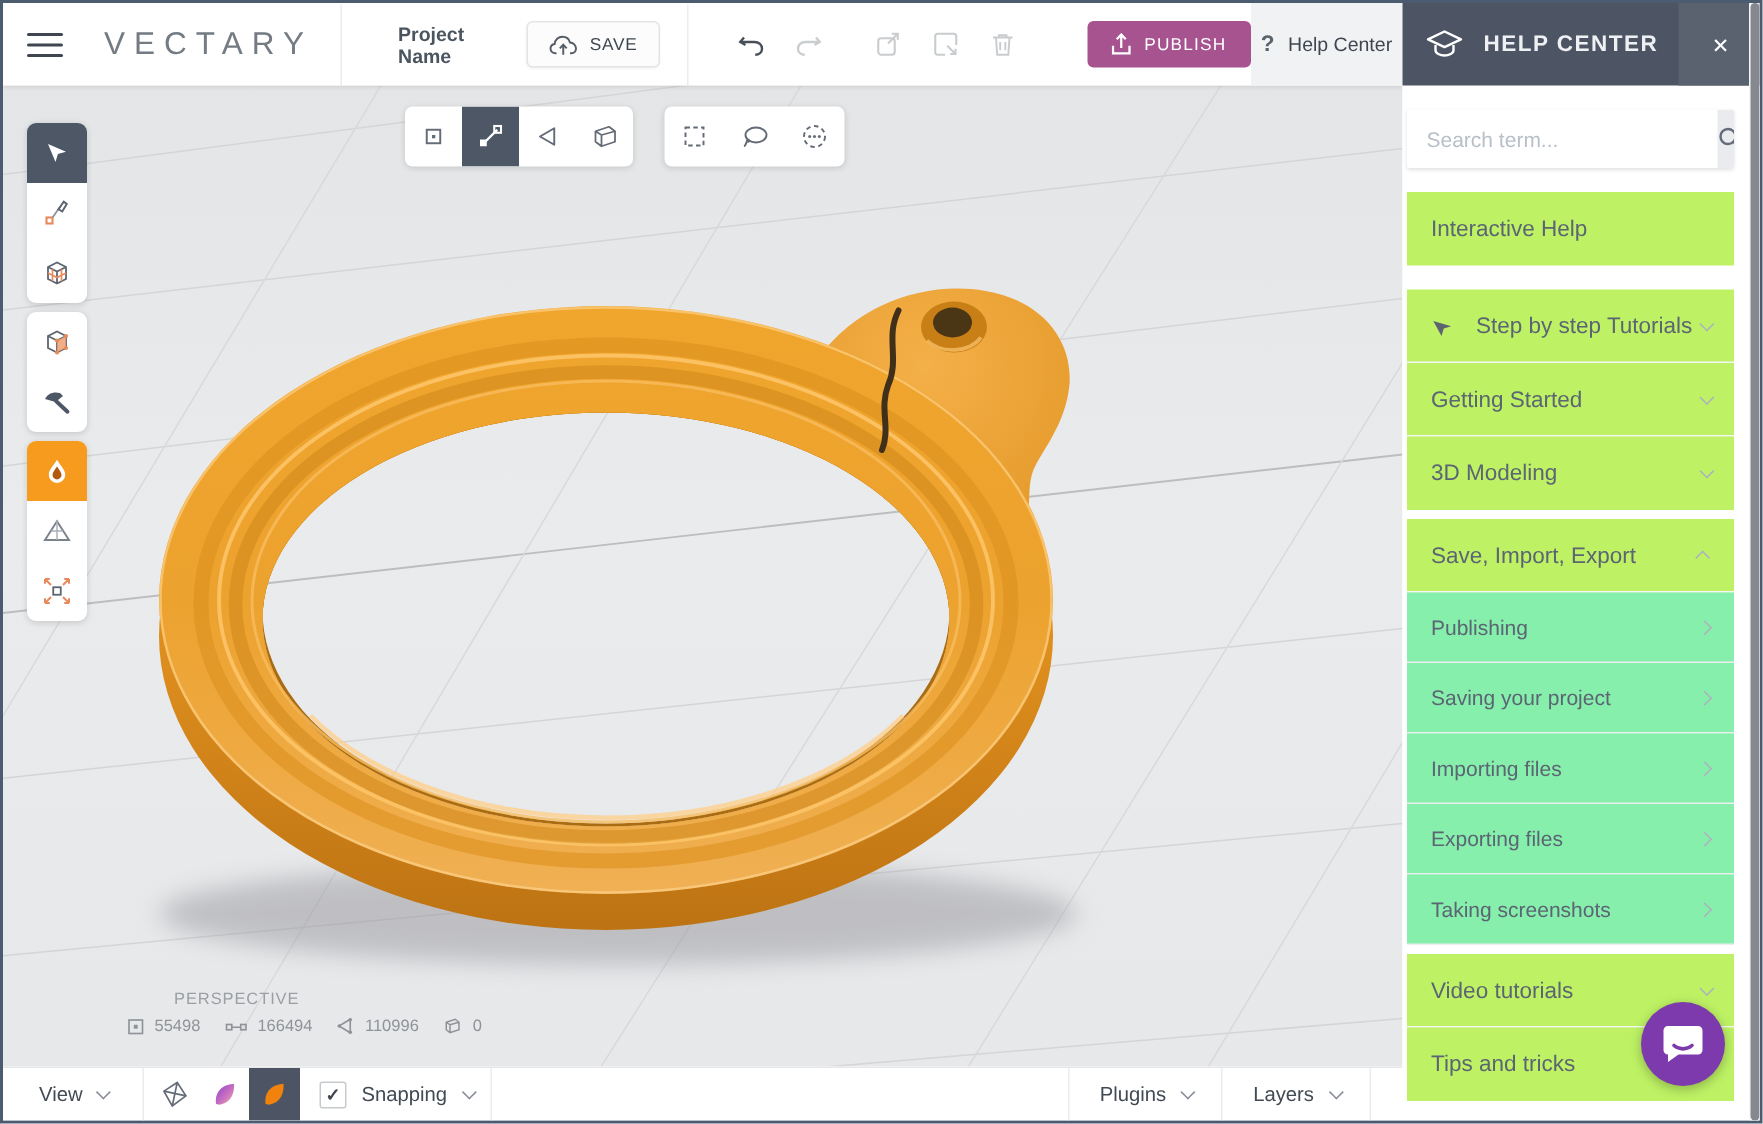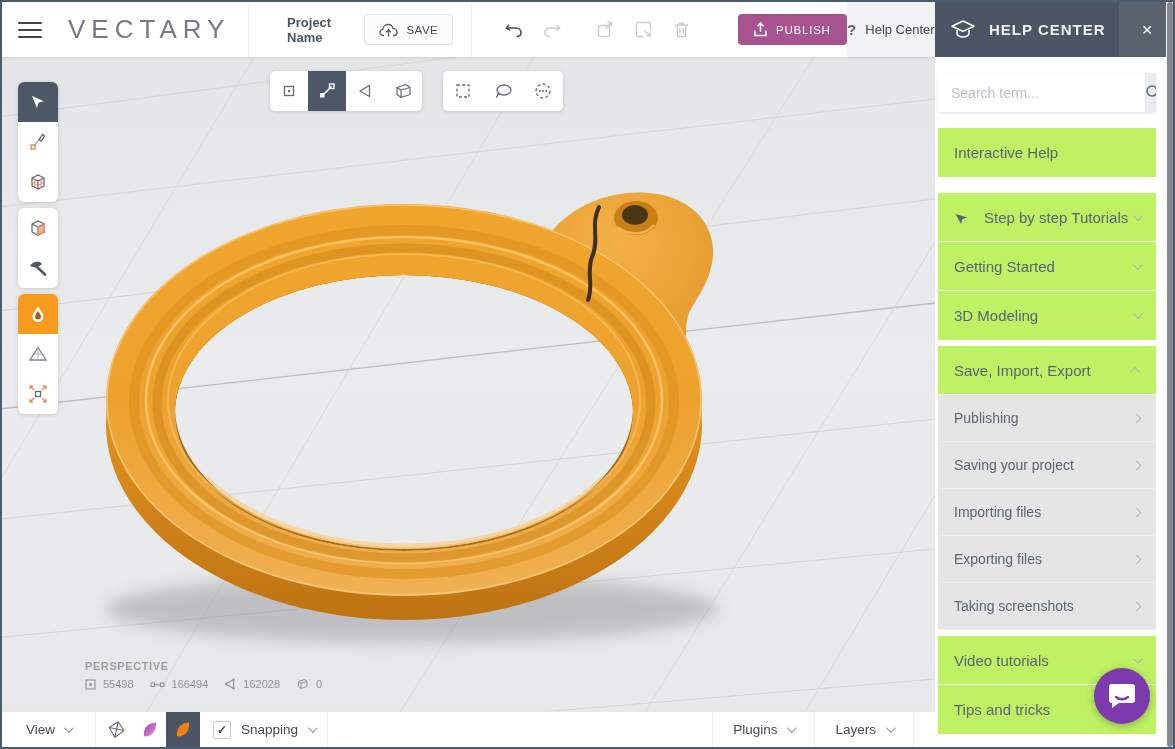--- a/index.html
+++ b/index.html
@@ -3,21 +3,21 @@
 <meta charset="utf-8">
 <style>
   html,body{margin:0;padding:0;background:#9aa3ad;font-family:"Liberation Sans",sans-serif;}
   *{box-sizing:border-box;}
   .window{position:relative;width:1175px;height:749px;background:#fff;border:2px solid #4c5c70;overflow:hidden;}
 
   
   .topbar{position:absolute;left:0;top:0;width:933px;height:55px;background:#fff;display:flex;align-items:center;box-shadow:0 1px 3px rgba(0,0,0,.10);z-index:30;}
   .hamburger{width:48px;height:55px;display:flex;flex-direction:column;justify-content:center;gap:5px;padding-left:16px;cursor:pointer;}
   .hamburger i{display:block;width:24px;height:2px;background:#3f4650;border-radius:1px;}
-  .logo{margin-left:26px;font-size:26px;letter-spacing:6px;color:#747b83;font-weight:500;}
+  .logo{margin-left:26px;font-size:21px;letter-spacing:6px;color:#747b83;font-weight:500;}
   .tb-divider{width:1px;height:54px;background:#ececee;margin-left:18px;}
   .project-name{margin-left:38px;font-size:13px;font-weight:bold;color:#4a5560;}
   .save-btn{margin-left:20px;height:31px;padding:0 14px;display:flex;align-items:center;gap:8px;background:#fcfcfc;border:1px solid #e3e4e6;border-radius:4px;font-size:11.5px;letter-spacing:.5px;color:#3f4650;box-shadow:0 1px 2px rgba(0,0,0,.05);cursor:pointer;}
   .histbar{display:flex;align-items:center;gap:18px;margin-left:32px;}
   .iconbtn{width:20px;height:20px;display:flex;align-items:center;justify-content:center;cursor:pointer;}
   .publish-btn{margin-left:46px;height:31px;padding:0 16px;display:flex;align-items:center;gap:9px;background:#a65390;border:none;border-radius:4px;color:#fff;font-size:11.5px;letter-spacing:.8px;cursor:pointer;}
   .help-toggle{margin-left:auto;height:55px;width:128px;background:#f1f2f3;display:flex;align-items:center;justify-content:center;gap:9px;cursor:pointer;}
   .help-q{font-size:15px;color:#5a626c;font-weight:bold;}
   .help-toggle span.lbl{font-size:13px;color:#3f4650;}
 
@@ -34,21 +34,21 @@
 
   
   .ttb{position:absolute;top:14px;display:flex;gap:21px;z-index:5;}
   .ttb{left:268px;}
   .ttb-group{display:flex;background:#fff;border-radius:5px;box-shadow:0 1px 4px rgba(0,0,0,.14);overflow:hidden;}
   .ttb-btn{width:38px;height:40px;display:flex;align-items:center;justify-content:center;cursor:pointer;}
   .ttb-btn.sel{background:#4d5766;}
 
   
   .stats{position:absolute;left:83px;top:603px;z-index:4;}
-  .stats .cam{font-size:11px;font-weight:bold;letter-spacing:.6px;color:#9b9fa4;}
+  .stats .cam{font-size:11px;font-weight:normal;letter-spacing:.6px;color:#9b9fa4;margin-left:31px;}
   .stats .row{display:flex;align-items:center;gap:7px;margin-top:6px;font-size:11px;color:#8f9398;}
   .stats .row .num{margin-right:9px;}
 
   
   .bottombar{position:absolute;left:0;top:709px;width:933px;height:36px;background:#fff;border-top:1px solid #e5e6e8;display:flex;align-items:stretch;z-index:20;}
   .bb-sect{display:flex;align-items:center;border-right:1px solid #ececee;}
   .bb-label{font-size:13.5px;color:#424a54;}
   .bb-view{padding:0 24px;gap:9px;cursor:pointer;}
   .bb-modes{padding:0 0 0 4px;border-right:none;}
   .mode-btn{width:33px;height:35px;display:flex;align-items:center;justify-content:center;cursor:pointer;}
@@ -74,21 +74,21 @@
   .hp-body{position:absolute;left:3px;top:55px;width:218px;}
   .hp-search{margin-top:16px;height:39px;display:flex;background:#fff;box-shadow:0 1px 3px rgba(0,0,0,.12);border-radius:2px;overflow:hidden;}
   .hp-search input{flex:1;border:none;outline:none;padding:0 13px;font-size:14px;color:#4a5560;font-family:"Liberation Sans",sans-serif;}
   .hp-search input::placeholder{color:#b9bfc8;}
   .hp-search .btn{width:40px;background:#e9ebef;display:flex;align-items:center;justify-content:center;cursor:pointer;}
   .hp-item{height:49px;background:#bef264;display:flex;align-items:center;padding:0 16px;font-size:15px;color:#5b6573;cursor:pointer;}
   .hp-item .chev{margin-left:auto;}
   .hp-gap16{height:16px;} .hp-gap6{height:6px;}
   .hp-group .hp-item{border-bottom:1px solid #f4f5f7;}
   .hp-group .hp-item:last-child{border-bottom:none;}
-  .hp-sub{height:47px;background:#e5e5e5;display:flex;align-items:center;padding:0 16px;font-size:14px;color:#5b6573;border-bottom:1px solid #eceef0;cursor:pointer;}
+  .hp-sub{height:47px;background:#86efac;display:flex;align-items:center;padding:0 16px;font-size:14px;color:#5b6573;border-bottom:1px solid #eceef0;cursor:pointer;}
   .hp-sub .chev{margin-left:auto;}
   .tut-arrow{margin-right:15px;}
 
   
   .scrollbar{position:absolute;right:0;top:0;width:9px;height:745px;background:#f6f6f7;z-index:60;}
   .scroll-thumb{position:absolute;left:1px;top:0;width:6px;height:745px;background:#85898f;border-radius:3px;}
 
   
   .intercom{position:absolute;left:1092px;top:666px;width:56px;height:56px;border-radius:50%;background:#7c3aad;box-shadow:0 2px 8px rgba(0,0,0,.28);display:flex;align-items:center;justify-content:center;z-index:70;cursor:pointer;}
 </style>
@@ -352,21 +352,21 @@
             <path d="M4.5 4.8 H10.5" stroke="#8f9398" stroke-width="1.1"></path>
             <rect x="10.5" y="3" width="3.5" height="3.5" fill="none" stroke="#8f9398" stroke-width="1.1"></rect>
           </svg>
         <span class="num">166494</span>
         <svg width="12" height="12" viewBox="0 0 12 12">
             <path d="M9.5 1.5 V10.5 L2 6 Z" fill="none" stroke="#8f9398" stroke-width="1.1"></path>
             <circle cx="9.5" cy="1.8" r="1.2" fill="#8f9398"></circle>
             <circle cx="9.5" cy="10.2" r="1.2" fill="#8f9398"></circle>
             <circle cx="2.2" cy="6" r="1.2" fill="#8f9398"></circle>
           </svg>
-        <span class="num">162028</span>
+        <span class="num">110996</span>
         <svg width="13" height="12" viewBox="0 0 13 12">
             <path d="M2.5 3.5 L8.5 1.5 L11 3.5 L11 8.5 L5 10.5 L2.5 8.5 Z M2.5 3.5 L5 5.2 L11 3.5 M5 5.2 V10.5" fill="none" stroke="#8f9398" stroke-width="1"></path>
           </svg>
         <span class="num">0</span>
       </div>
     </div>
   </div>
 
   <div class="bottombar">
     <div class="bb-sect bb-view">

